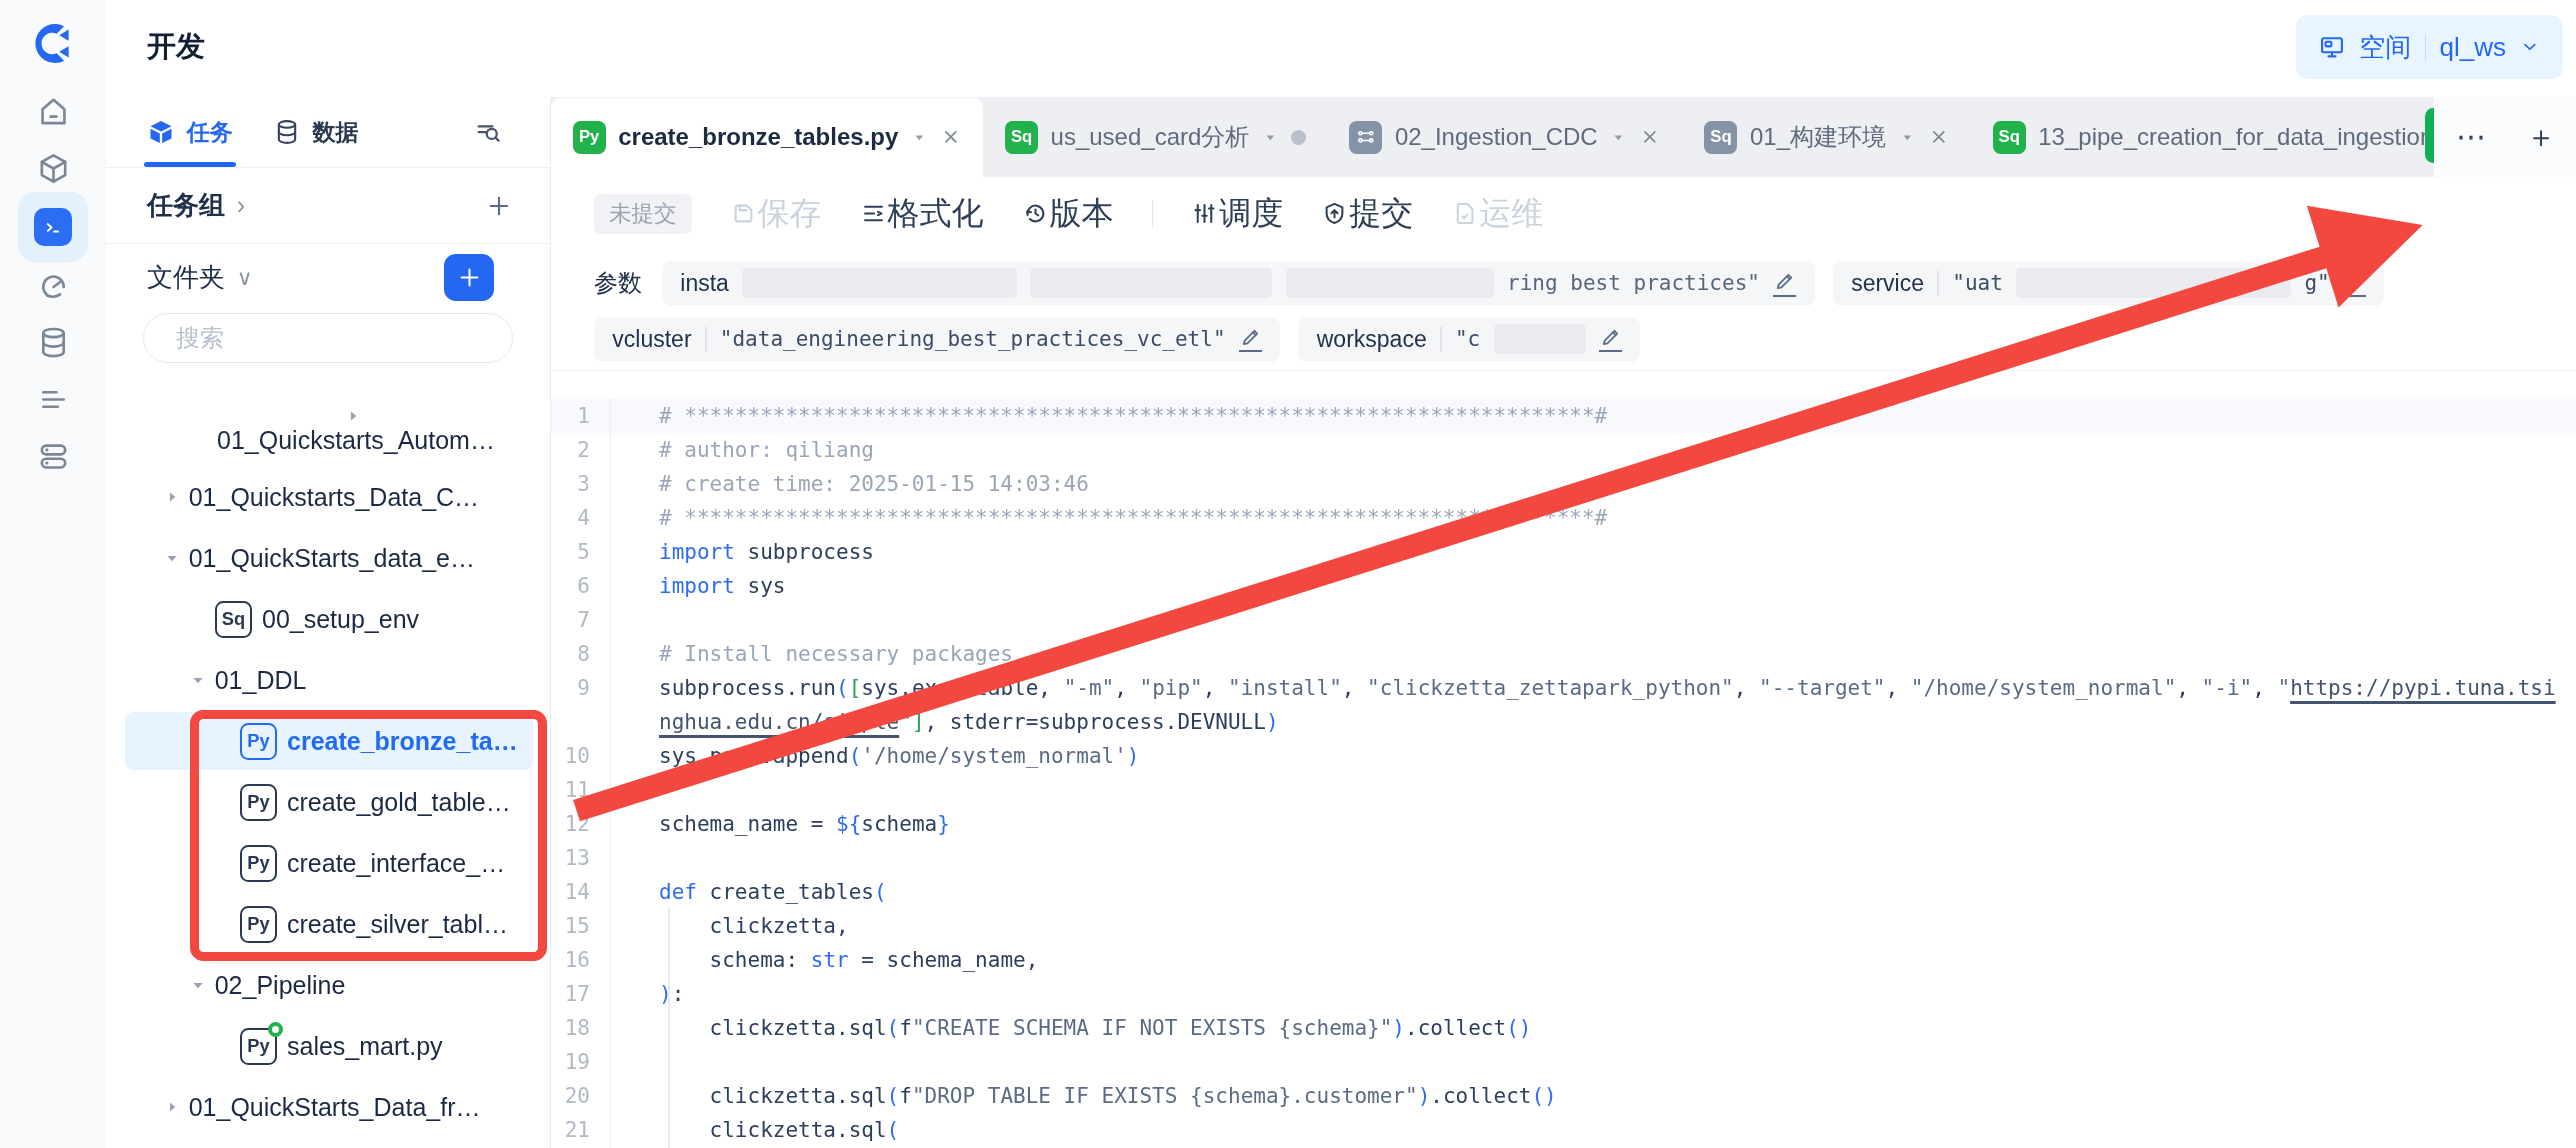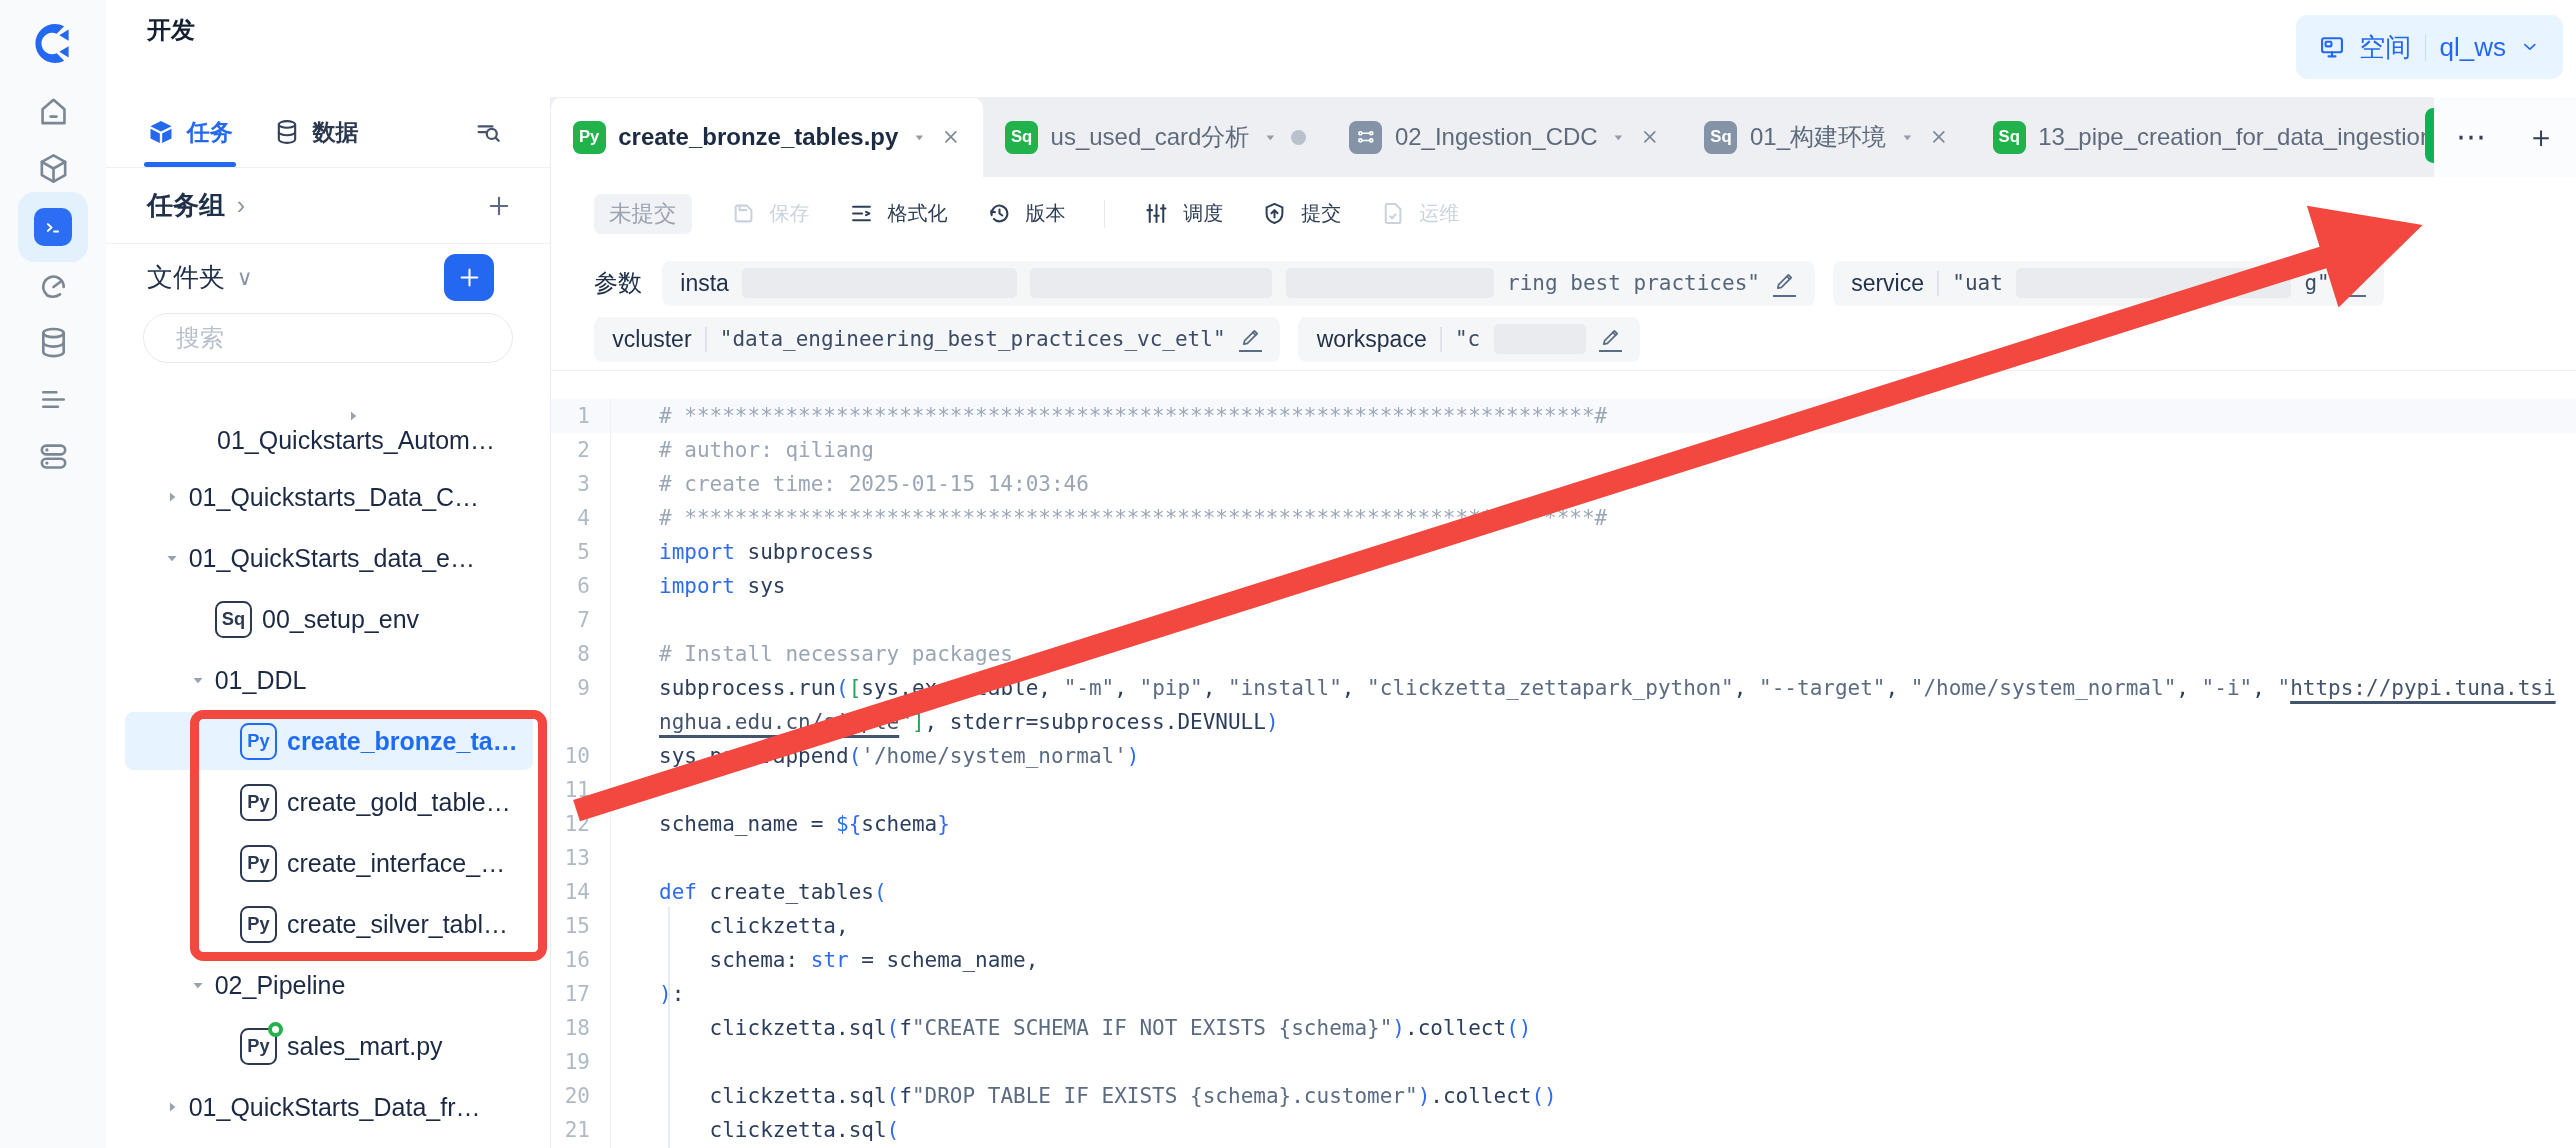--- a/index.html
+++ b/index.html
@@ -13,21 +13,21 @@
   .rail-item{width:60px;height:57px;display:flex;align-items:center;justify-content:center;color:#7b8794;border-radius:16.7px;cursor:pointer}
   .rail-item .ico{width:35px;height:35px}
   .rail-item.active{background:#e3f1fd;width:70px;height:70px;margin:-5px 0}
   .rail-item.active .ico{background:#2b6df3;color:#fff;border-radius:10px;padding:5.8px;width:27px;height:27px}
   .ico{display:inline-flex}
   .ico svg{width:100%;height:100%}
   .ico svg *{fill:none;stroke:currentColor;stroke-width:1.8;stroke-linecap:round;stroke-linejoin:round}
   .ico svg .f{fill:currentColor;stroke:none}
   
   .header{position:absolute;left:106px;top:0;right:0;height:97px;background:#fff;border-bottom:0.8px solid #eef0f4;z-index:2}
-  .title{position:absolute;left:41px;top:14px;font-size:24px;font-weight:700;color:#121f33}
+  .title{position:absolute;left:41px;top:27px;font-size:29px;font-weight:700;color:#121f33}
   .ws-pill{position:absolute;right:13.3px;top:15px;height:64px;background:#e8f4ff;border-radius:11.7px;color:#2468f2;
            display:flex;align-items:center;gap:13.3px;padding:0 21.7px;font-size:26px;cursor:pointer}
   .ws-pill .ico{width:28px;height:28px}
   .wsdiv{width:1.7px;height:27px;background:#c6dcf7}
   .ws-pill .chev{width:21.7px;height:21.7px}
   
   .panel{position:absolute;left:106px;top:97px;width:444px;bottom:0;background:#fff;border-right:0.8px solid #e9edf2;z-index:2}
   .panel-tabs{height:70px;border-bottom:0.8px solid #eef0f4;display:flex;align-items:center;padding-left:41px;gap:40px;position:relative}
   .ptab{display:flex;align-items:center;gap:11.7px;font-size:23px;font-weight:600;color:#2b3950;cursor:pointer;height:100%;position:relative}
   .ptab .ico{width:28px;height:28px;color:#33415c}
@@ -71,21 +71,21 @@
   .etab .tcaret{width:16.7px;height:16.7px;color:#939dab}
   .etab .tclose{width:21.7px;height:21.7px;color:#7b8794}
   .etab .tdot{width:15px;height:15px;border-radius:50%;background:#b9c1cc}
   .tsep{width:1.7px;height:37px;background:#dcdfe5;align-self:center}
   .tabcap{position:absolute;right:0;top:0;height:80px;width:142px;background:#fbfcfe;display:flex;align-items:center;
           justify-content:flex-end;gap:40px;padding:0 20px;z-index:3;box-sizing:border-box}
   .capbtn{font-size:30px;color:#33405a;cursor:pointer;line-height:1}
   
   .toolbar{position:absolute;left:0;right:0;top:80px;height:73px;background:#fff;display:flex;align-items:center;padding-left:43px;gap:38px}
   .status-pill{height:40px;background:#f1f2f5;border-radius:6.7px;display:flex;align-items:center;padding:0 15px;font-size:22.5px;color:#9aa3af}
-  .tbtn{display:flex;align-items:center;gap:13px;font-size:20px;color:#2f3f58;cursor:pointer}
+  .tbtn{display:flex;align-items:center;gap:1px;font-size:32px;color:#2f3f58;cursor:pointer}
   .tbtn .ico{width:27px;height:27px}
   .tbtn.disabled{color:#c9d2dd;cursor:default}
   .tdivider{width:1.7px;height:28px;background:#e5e8ed}
   .runbtn{position:absolute;right:16.7px;top:10.8px;height:55px;border-radius:8.3px;display:flex;align-items:center;gap:11.7px;
           padding:0 25px;color:#fff;font-size:25px;font-weight:600;cursor:pointer}
   .runbtn .ico{width:23px;height:23px}
   
   .params{position:absolute;left:0;right:0;top:153px;height:121px;background:#fff;border-bottom:0.8px solid #eef0f4;padding-left:43px;box-sizing:border-box}
   .prow{display:flex;align-items:center;gap:18.3px;margin-top:10.8px;height:45px}
   .plabel{font-size:24px;color:#20304b;margin-right:1.7px}

